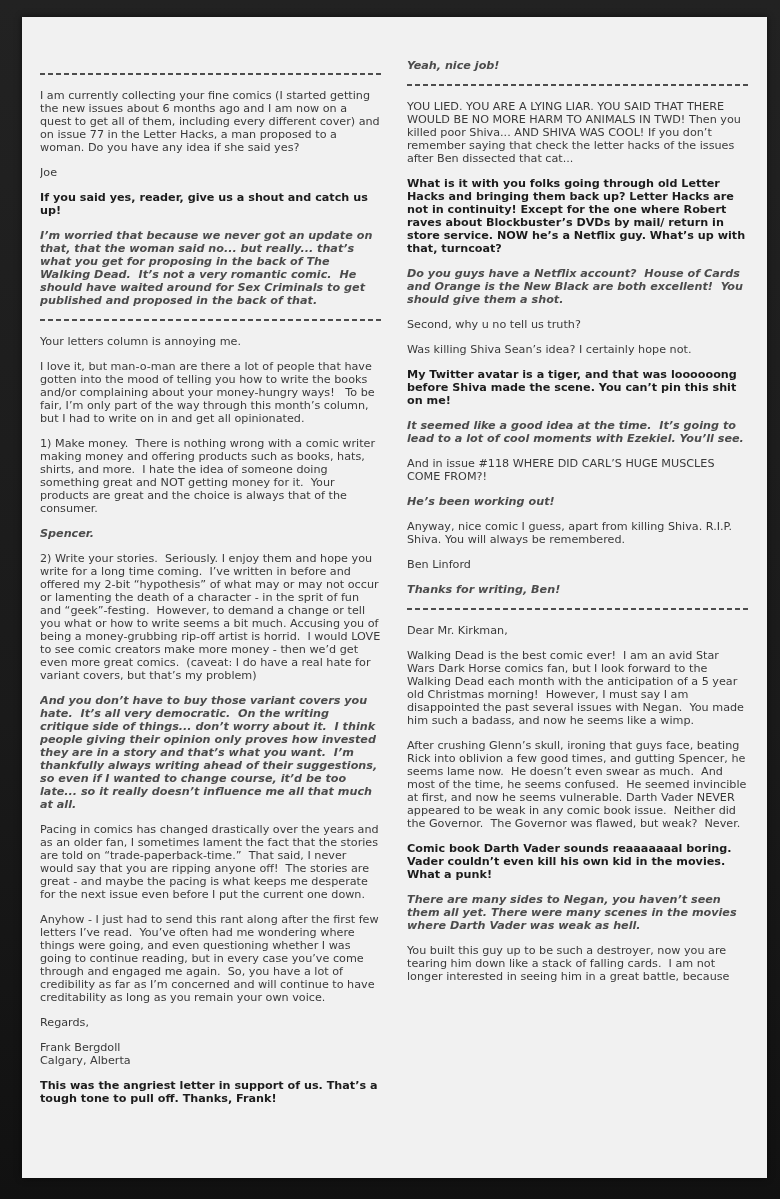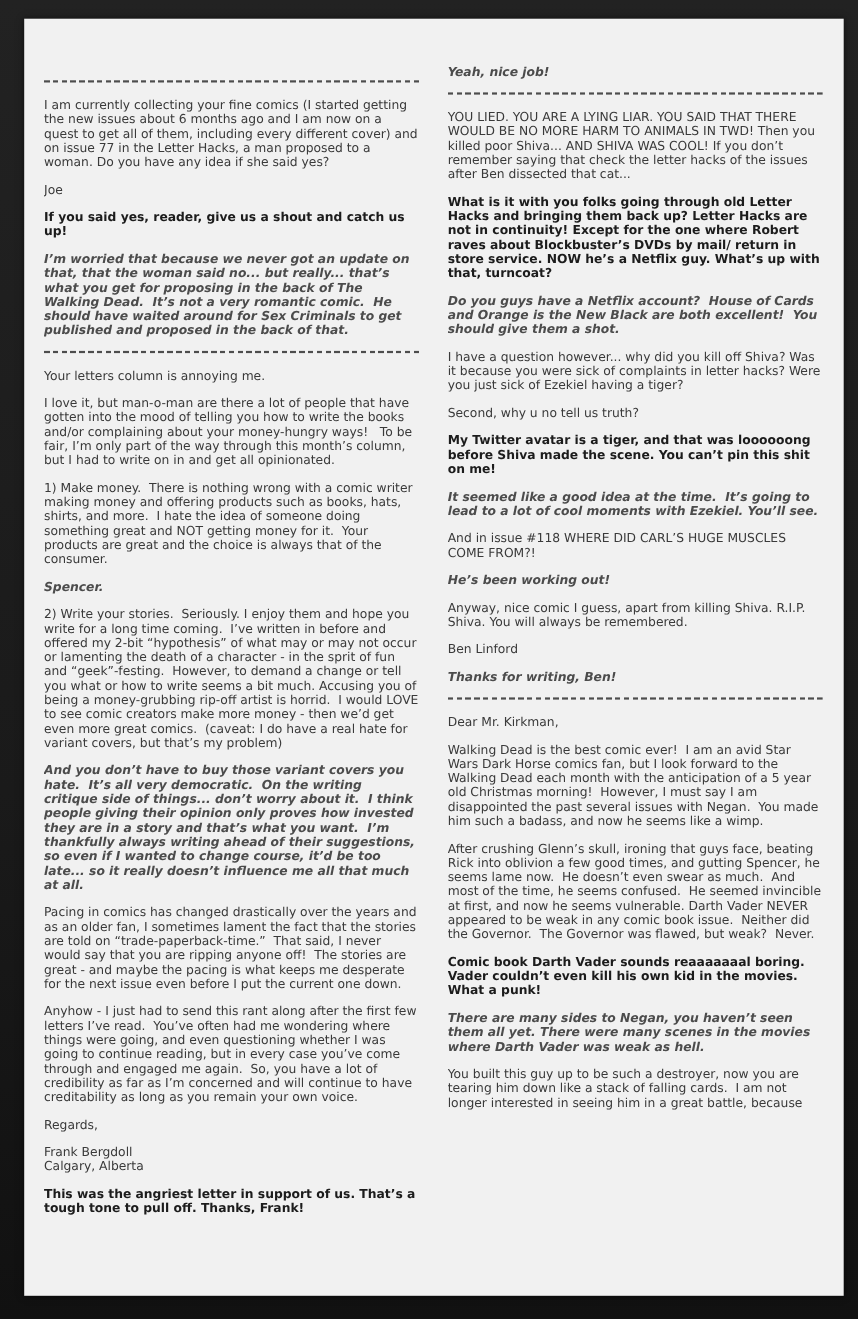--- a/index.html
+++ b/index.html
@@ -83,22 +83,22 @@
         <div class="block normal">Frank Bergdoll
 Calgary, Alberta</div>
         <div class="block bold">This was the angriest letter in support of us. That’s a tough tone to pull off. Thanks, Frank!</div>
       </div>
     <div class="col">
         <div class="block response">Yeah, nice job!</div>
         <div class="block separator"></div>
         <div class="block normal">YOU LIED. YOU ARE A LYING LIAR. YOU SAID THAT THERE WOULD BE NO MORE HARM TO ANIMALS IN TWD! Then you killed poor Shiva... AND SHIVA WAS COOL! If you don’t remember saying that check the letter hacks of the issues after Ben dissected that cat...</div>
         <div class="block bold">What is it with you folks going through old Letter Hacks and bringing them back up? Letter Hacks are not in continuity! Except for the one where Robert raves about Blockbuster’s DVDs by mail/ return in store service. NOW he’s a Netflix guy. What’s up with that, turncoat?</div>
         <div class="block response">Do you guys have a Netflix account?  House of Cards and Orange is the New Black are both excellent!  You should give them a shot.</div>
-        <div class="block normal">I have a question however... why did you kill off Shiva? Was it because you were sick of complaints in letter hacks? Were you just sick of Ezekiel having a tiger?</div>
         <div class="block normal">Second, why u no tell us truth?</div>
+        <div class="block normal">Was killing Shiva Sean’s idea? I certainly hope not.</div>
         <div class="block bold">My Twitter avatar is a tiger, and that was loooooong before Shiva made the scene. You can’t pin this shit on me!</div>
         <div class="block response">It seemed like a good idea at the time.  It’s going to lead to a lot of cool moments with Ezekiel. You’ll see.</div>
         <div class="block normal">And in issue #118 WHERE DID CARL’S HUGE MUSCLES COME FROM?!</div>
         <div class="block response">He’s been working out!</div>
         <div class="block normal">Anyway, nice comic I guess, apart from killing Shiva. R.I.P. Shiva. You will always be remembered.</div>
         <div class="block normal">Ben Linford</div>
         <div class="block response">Thanks for writing, Ben!</div>
         <div class="block separator"></div>
         <div class="block normal">Dear Mr. Kirkman,</div>
         <div class="block normal">Walking Dead is the best comic ever!  I am an avid Star Wars Dark Horse comics fan, but I look forward to the Walking Dead each month with the anticipation of a 5 year old Christmas morning!  However, I must say I am disappointed the past several issues with Negan.  You made him such a badass, and now he seems like a wimp.</div>

